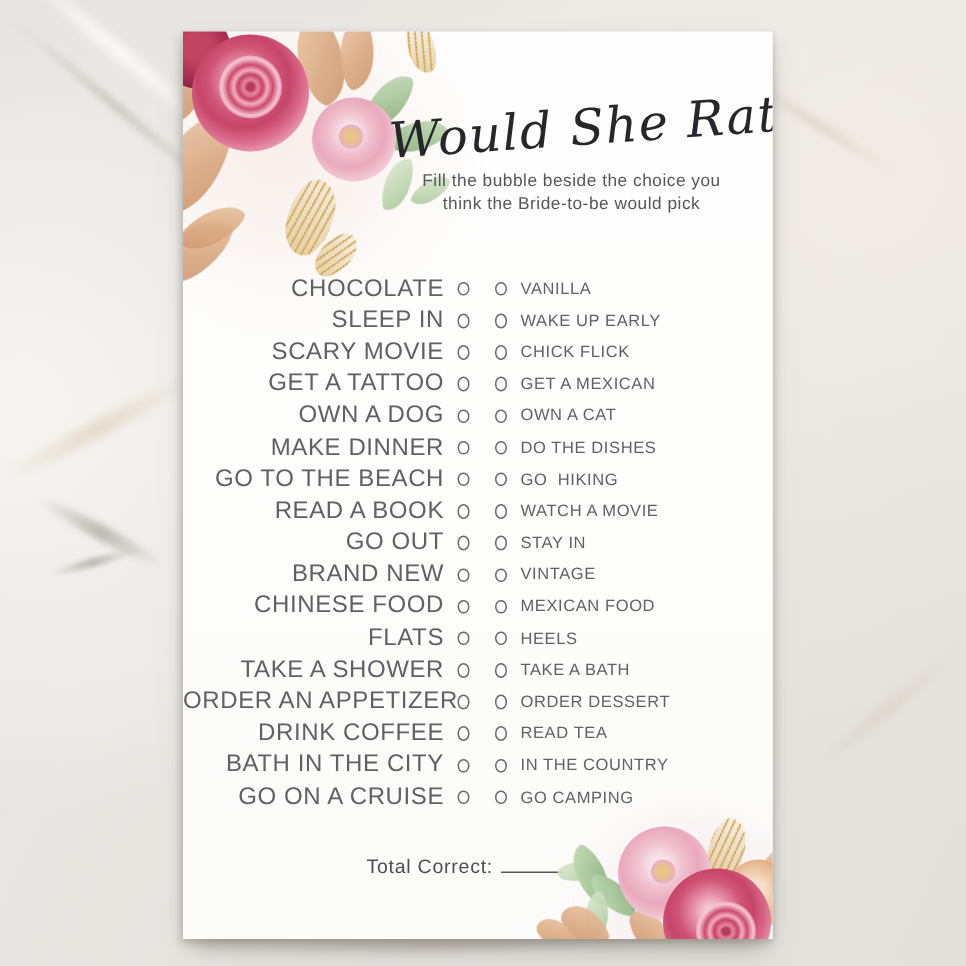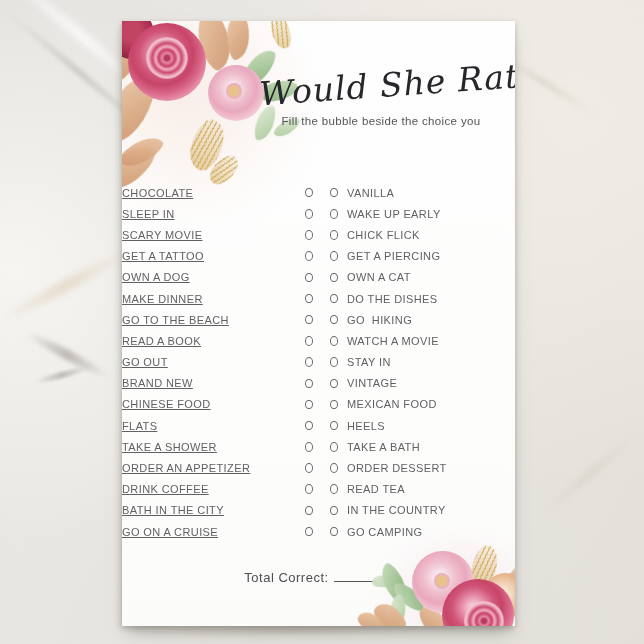--- a/index.html
+++ b/index.html
@@ -39,21 +39,21 @@
     transform:rotate(-4deg); letter-spacing:1px;
   }
   .subtitle {
     position:absolute; left:119px; top:93px; width:280px; text-align:center;
     font-size:11.5px; line-height:15px; letter-spacing:0.35px; color:#55555a;
   }
 
   
   .qa { position:absolute; left:0; top:161px; width:100%; }
   .row { height:21.2px; display:flex; align-items:center; }
-  .opt-l { width:174px; text-align:left; font-size:11px; letter-spacing:0.4px; color:#616165; white-space:pre;text-decoration:underline; }
+  .opt-l { width:174px; text-align:right; font-size:16px; letter-spacing:0.4px; color:#616165; white-space:pre; }
   .opt-r { margin-left:9px; font-size:11px; letter-spacing:0.4px; color:#616165; white-space:pre; }
   .bubble { width:8px; height:9.5px; border:1.4px solid #6a6a6e; border-radius:50%; flex:0 0 auto; background:transparent; }
   .b1 { margin-left:9px; } .b2 { margin-left:17px; }
 
   
   .total { position:absolute; left:0; top:549px; width:376px; text-align:center;
            font-size:13px; letter-spacing:0.5px; color:#4e4e52; }
   .blank { display:inline-block; width:42px; border-bottom:1.3px solid #56565a; margin-left:5px; height:12px; }
 
   
@@ -114,20 +114,21 @@
     <div class="fx rose rose-red" style="left:-14px;top:-12px;width:46px;height:50px;"></div>
     <div class="fx rose rose-deep" style="left:6px;top:2px;width:78px;height:78px;"></div>
     <div class="fx rose-core" style="left:24px;top:16px;width:42px;height:42px;"></div>
     <div class="fx rose rose-light" style="left:86px;top:44px;width:56px;height:56px;"></div>
     <div class="fx core-gold" style="left:104px;top:62px;width:16px;height:16px;"></div>
   </div>
 
   <div class="title">Would She Rather</div>
   <div class="subtitle">
     <div>Fill the bubble beside the choice you</div>
+    <div>think the Bride-to-be would pick</div>
   </div>
 
   <div class="qa">
     <div class="row">
         <span class="opt-l">CHOCOLATE</span>
         <span class="bubble b1"></span>
         <span class="bubble b2"></span>
         <span class="opt-r">VANILLA</span>
       </div>
     <div class="row">
@@ -139,21 +140,21 @@
     <div class="row">
         <span class="opt-l">SCARY MOVIE</span>
         <span class="bubble b1"></span>
         <span class="bubble b2"></span>
         <span class="opt-r">CHICK FLICK</span>
       </div>
     <div class="row">
         <span class="opt-l">GET A TATTOO</span>
         <span class="bubble b1"></span>
         <span class="bubble b2"></span>
-        <span class="opt-r">GET A PIERCING</span>
+        <span class="opt-r">GET A MEXICAN</span>
       </div>
     <div class="row">
         <span class="opt-l">OWN A DOG</span>
         <span class="bubble b1"></span>
         <span class="bubble b2"></span>
         <span class="opt-r">OWN A CAT</span>
       </div>
     <div class="row">
         <span class="opt-l">MAKE DINNER</span>
         <span class="bubble b1"></span>

